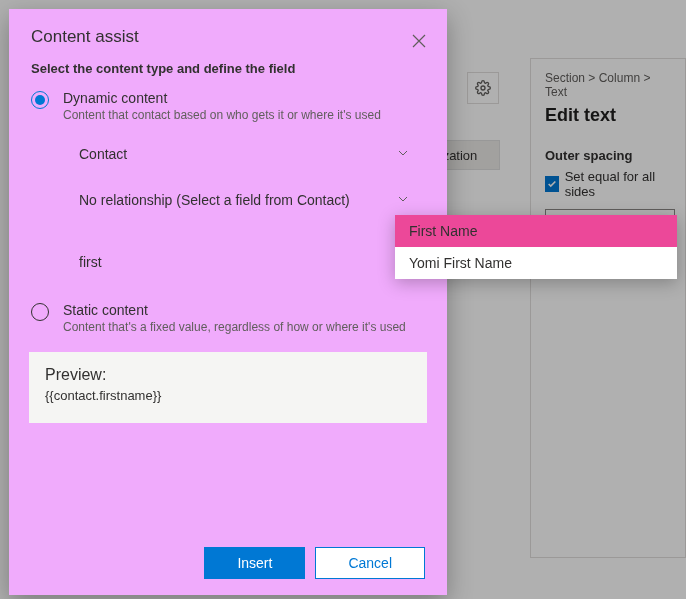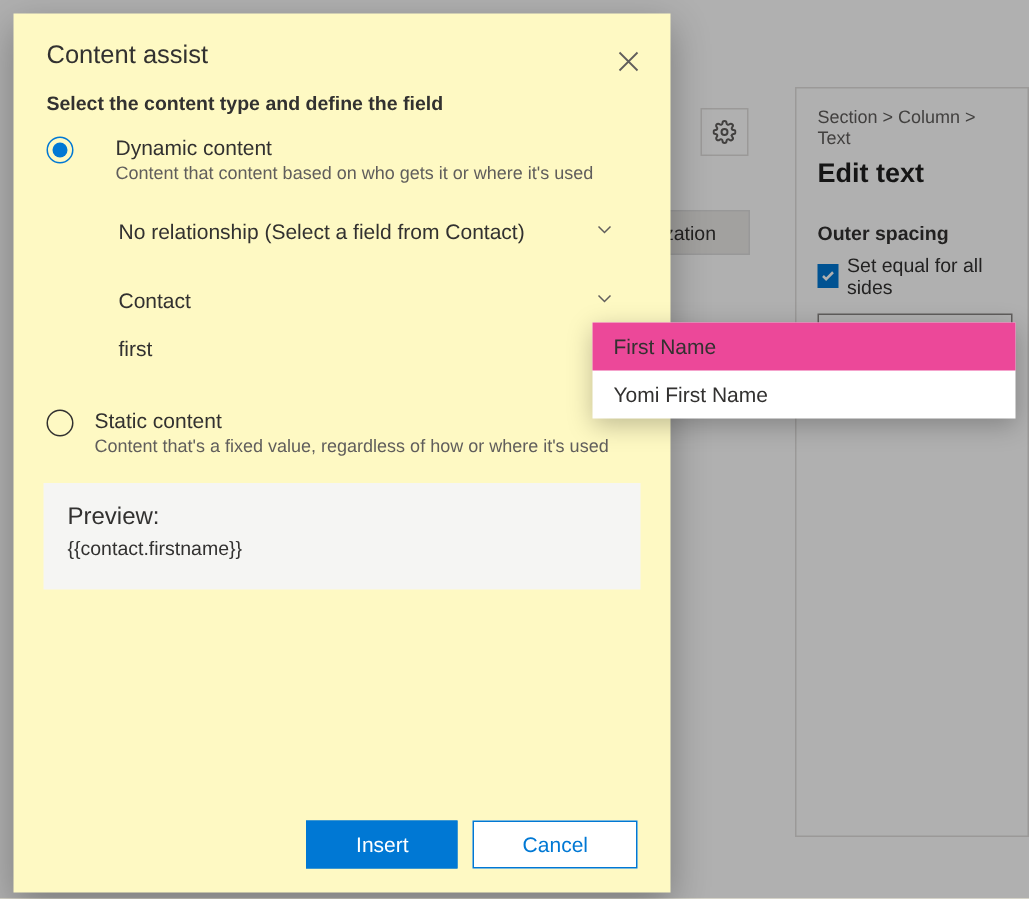--- a/index.html
+++ b/index.html
@@ -54,52 +54,52 @@
     position:absolute; top:140px; left:420px;
     width:80px; height:30px; background:#eceae8;
     display:flex; align-items:center; justify-content:center;
     font-size:13px; border:1px solid #ddd;
   }
   
   .dialog {
     position: absolute;
     top: 9px; left: 9px;
     width: 438px; height: 586px;
-    background: #fef9c3;
+    background: #f0abfc;
     box-shadow: 0 8px 24px rgba(0,0,0,0.3);
     padding: 18px 22px 16px 22px;
     z-index: 10;
   }
   .dlg-title { font-size: 17px; color: #323130; margin-bottom: 14px; }
   .close-x {
     position:absolute; top:20px; right:16px; width:24px; height:24px;
     display:flex; align-items:center; justify-content:center;
     color:#605e5c; cursor:pointer;
   }
   .instr { font-size: 13px; font-weight:600; color:#323130; margin-bottom:14px;}
-  .radio-row { display:flex; gap:28px; margin-bottom:2px; }
+  .radio-row { display:flex; gap:14px; margin-bottom:2px; }
   .radio {
     width:18px; height:18px; border:1px solid #323130; border-radius:50%;
     display:flex; align-items:center; justify-content:center;
     flex-shrink:0; margin-top:1px;
   }
   .radio.checked { border-color:#0078d4; }
   .radio.checked::after {
     content:""; width:10px; height:10px; border-radius:50%; background:#0078d4;
   }
   .opt-title { font-size:14px; color:#323130; }
   .opt-desc { font-size:12px; color:#605e5c; margin-top:2px; }
   .combo {
     margin-left:48px; margin-top:18px; width:330px; height:28px;
     display:flex; align-items:center; justify-content:space-between;
     font-size:14px; color:#323130;
   }
   .combo .chev { color:#605e5c; }
   .input-field {
-    margin-left:48px; margin-top:4px; width:330px; height:28px;
+    margin-left:48px; margin-top:34px; width:330px; height:28px;
     display:flex; align-items:center;
     font-size:14px; color:#323130;
   }
   .static-block { margin-top:26px; display:flex; gap:14px; }
   .preview {
     margin-top:18px; background:#f5f5f3; padding:14px 16px 20px 16px;
     width: calc(100% + 4px); margin-left:-2px;
   }
   .preview-label { font-size:16px; color:#323130; margin-bottom:4px; }
   .preview-val { font-size:13px; color:#323130; }
@@ -166,42 +166,42 @@
     <svg width="14" height="14" viewBox="0 0 14 14" stroke="currentColor" stroke-width="1.2">
         <path d="M1 1l12 12M13 1L1 13"></path>
       </svg>
   </div>
   <div class="instr">Select the content type and define the field</div>
 
   <div class="radio-row">
     <div class="radio checked"></div>
     <div>
       <div class="opt-title">Dynamic content</div>
-      <div class="opt-desc">Content that content based on who gets it or where it's used</div>
-    </div>
+      <div class="opt-desc">Content that contact based on who gets it or where it's used</div>
+    </div>
+  </div>
+
+  <div class="combo">
+    <span>Contact</span>
+    <span class="chev">
+      <svg width="12" height="12" viewBox="0 0 12 12" stroke="currentColor" stroke-width="1" fill="none">
+          <path d="M2 4l4 4 4-4"></path>
+        </svg>
+    </span>
   </div>
 
   <div class="combo">
     <span>No relationship (Select a field from Contact)</span>
     <span class="chev">
       <svg width="12" height="12" viewBox="0 0 12 12" stroke="currentColor" stroke-width="1" fill="none">
           <path d="M2 4l4 4 4-4"></path>
         </svg>
     </span>
   </div>
 
-  <div class="combo">
-    <span>Contact</span>
-    <span class="chev">
-      <svg width="12" height="12" viewBox="0 0 12 12" stroke="currentColor" stroke-width="1" fill="none">
-          <path d="M2 4l4 4 4-4"></path>
-        </svg>
-    </span>
-  </div>
-
   <div class="input-field">
     <span>first</span>
   </div>
 
   <div class="static-block">
     <div class="radio"></div>
     <div>
       <div class="opt-title">Static content</div>
       <div class="opt-desc">Content that's a fixed value, regardless of how or where it's used</div>
     </div>

